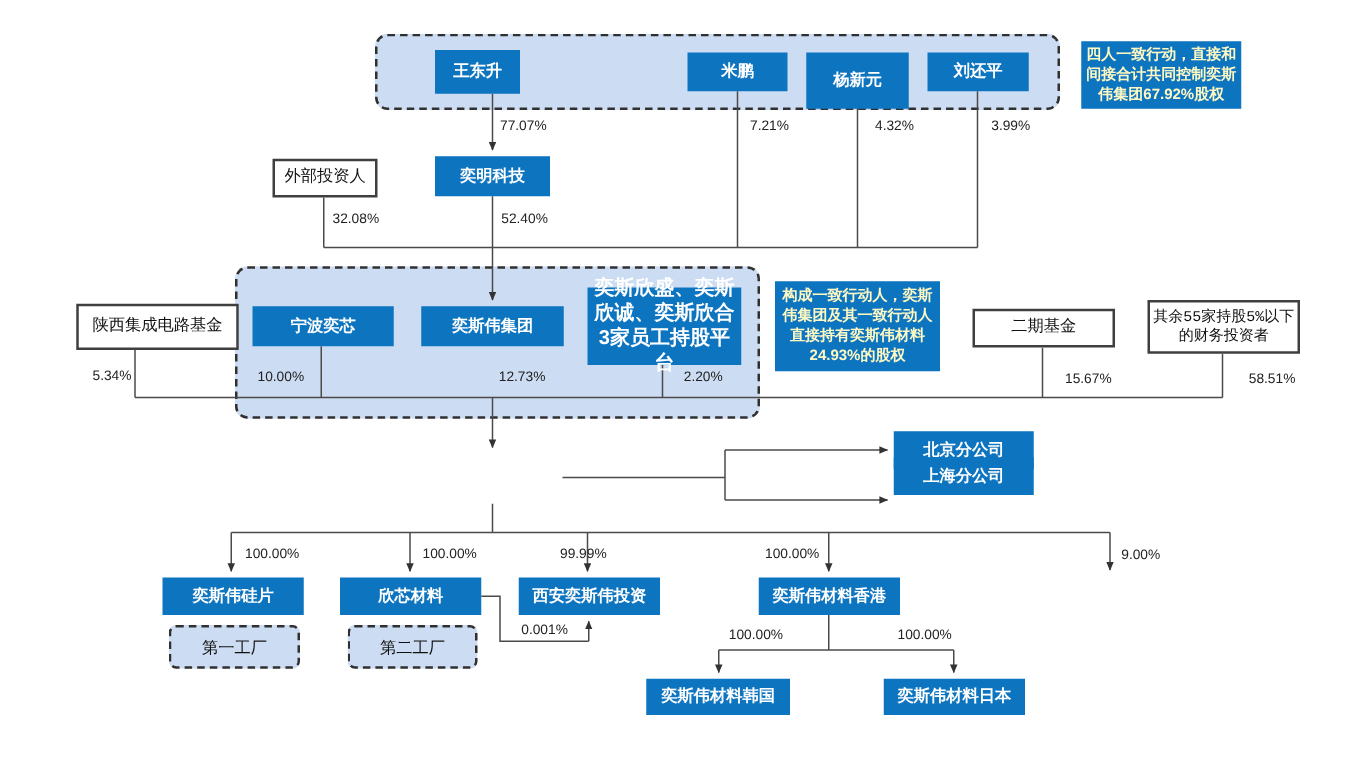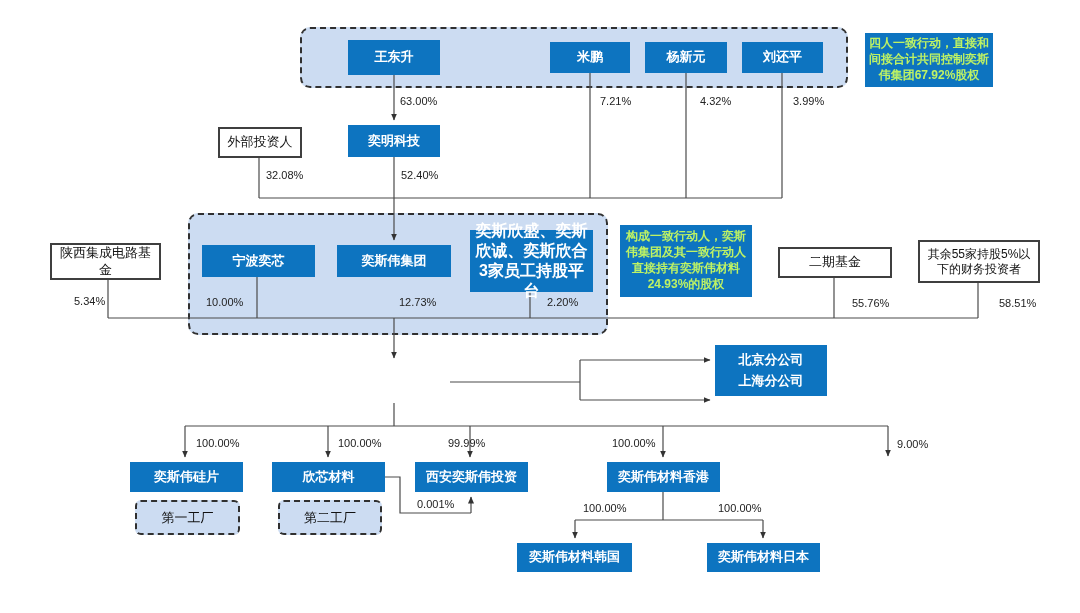--- a/index.html
+++ b/index.html
@@ -6,25 +6,25 @@
   .canvas{position:relative;width:1080px;height:613px;background:#ffffff;
           font-family:"Liberation Sans",sans-serif;overflow:hidden;}
   .grp{position:absolute;background:#ccdcf2;border:2px dashed #303030;border-radius:10px;
        box-sizing:border-box;z-index:0;}
   .wires{position:absolute;left:0;top:0;z-index:1;}
   .bb{position:absolute;background:#0d74c0;color:#ffffff;display:flex;align-items:center;
       justify-content:center;text-align:center;font-weight:bold;font-size:13px;line-height:1.25;
       box-sizing:border-box;z-index:2;}
   .bw{position:absolute;background:#ffffff;border:2px solid #3f3f3f;color:#111111;display:flex;
       align-items:center;justify-content:center;text-align:center;font-size:13px;line-height:1.25;
-      box-sizing:border-box;z-index:2;padding:1px 2px;}
+      box-sizing:border-box;z-index:2;padding:1px 2px;font-family:Liberation Mono, monospace;}
   .bd{position:absolute;background:#ccdcf2;border:2px dashed #303030;border-radius:6px;color:#111111;
       display:flex;align-items:center;justify-content:center;text-align:center;font-size:13px;
       box-sizing:border-box;z-index:2;}
-  .note{position:absolute;background:#0d74c0;color:#bef264;font-weight:bold;font-size:12px;
+  .note{position:absolute;background:#0d74c0;color:#fef9c3;font-weight:bold;font-size:12px;
         line-height:1.32;display:flex;align-items:center;justify-content:center;text-align:center;
         padding:3px 4px;box-sizing:border-box;z-index:2;}
   .esop{font-size:16px;padding:2px 4px;}
   .pct{position:absolute;font-size:11px;color:#222222;white-space:nowrap;z-index:3;}
 </style>
 </head>
 <body>
 
 <div class="canvas">
 
@@ -65,60 +65,60 @@
       <line x1="888" y1="426" x2="888" y2="456" marker-end="url(#arr)"></line>
       <polyline points="385,477 400,477 400,513 471,513"></polyline>
       <line x1="471" y1="513" x2="471" y2="497" marker-end="url(#arr)"></line>
       <line x1="663" y1="492" x2="663" y2="520"></line>
       <line x1="575" y1="520" x2="763" y2="520"></line>
       <line x1="575" y1="520" x2="575" y2="538" marker-end="url(#arr)"></line>
       <line x1="763" y1="520" x2="763" y2="538" marker-end="url(#arr)"></line>
     </g>
   </svg>
 
-  <div class="bb" style="left:348px;top:40px;width:92px;height:35px">王东升</div>
+  <div class="bb" style="left:348px;top:40px;width:68px;height:35px">王东升</div>
   <div class="bb" style="left:550px;top:42px;width:80px;height:31px">米鹏</div>
-  <div class="bb" style="left:645px;top:42px;width:82px;height:31px">杨新元</div>
+  <div class="bb" style="left:645px;top:42px;width:82px;height:45px">杨新元</div>
   <div class="bb" style="left:742px;top:42px;width:81px;height:31px">刘还平</div>
   <div class="note" style="left:865px;top:33px;width:128px;height:54px">四人一致行动，直接和间接合计共同控制奕斯伟集团67.92%股权</div>
 
   <div class="bw" style="left:218px;top:127px;width:84px;height:31px">外部投资人</div>
   <div class="bb" style="left:348px;top:125px;width:92px;height:32px">奕明科技</div>
 
-  <div class="bw" style="left:50px;top:243px;width:111px;height:37px">陕西集成电路基金</div>
+  <div class="bw" style="left:61px;top:243px;width:130px;height:37px">陕西集成电路基金</div>
   <div class="bb" style="left:202px;top:245px;width:113px;height:32px">宁波奕芯</div>
   <div class="bb" style="left:337px;top:245px;width:114px;height:32px">奕斯伟集团</div>
   <div class="bb esop" style="left:470px;top:230px;width:123px;height:62px">奕斯欣盛、奕斯欣诚、奕斯欣合3家员工持股平台</div>
   <div class="note" style="left:620px;top:225px;width:132px;height:72px">构成一致行动人，奕斯伟集团及其一致行动人直接持有奕斯伟材料24.93%的股权</div>
   <div class="bw" style="left:778px;top:247px;width:114px;height:31px">二期基金</div>
   <div class="bw" style="left:918px;top:240px;width:122px;height:43px;font-size:12px">其余55家持股5%以下的财务投资者</div>
 
   <div class="bb" style="left:715px;top:345px;width:112px;height:30px">北京分公司</div>
   <div class="bb" style="left:715px;top:366px;width:112px;height:30px">上海分公司</div>
 
   <div class="bb" style="left:130px;top:462px;width:113px;height:30px">奕斯伟硅片</div>
   <div class="bb" style="left:272px;top:462px;width:113px;height:30px">欣芯材料</div>
   <div class="bb" style="left:415px;top:462px;width:113px;height:30px">西安奕斯伟投资</div>
   <div class="bb" style="left:607px;top:462px;width:113px;height:30px">奕斯伟材料香港</div>
   <div class="bd" style="left:135px;top:500px;width:105px;height:35px">第一工厂</div>
   <div class="bd" style="left:278px;top:500px;width:104px;height:35px">第二工厂</div>
   <div class="bb" style="left:517px;top:543px;width:115px;height:29px">奕斯伟材料韩国</div>
   <div class="bb" style="left:707px;top:543px;width:113px;height:29px">奕斯伟材料日本</div>
 
-  <div class="pct" style="left:400px;top:95px">63.00%</div>
+  <div class="pct" style="left:400px;top:95px">77.07%</div>
   <div class="pct" style="left:600px;top:95px">7.21%</div>
   <div class="pct" style="left:700px;top:95px">4.32%</div>
   <div class="pct" style="left:793px;top:95px">3.99%</div>
   <div class="pct" style="left:266px;top:169px">32.08%</div>
   <div class="pct" style="left:401px;top:169px">52.40%</div>
   <div class="pct" style="left:74px;top:295px">5.34%</div>
   <div class="pct" style="left:206px;top:296px">10.00%</div>
   <div class="pct" style="left:399px;top:296px">12.73%</div>
   <div class="pct" style="left:547px;top:296px">2.20%</div>
-  <div class="pct" style="left:852px;top:297px">55.76%</div>
+  <div class="pct" style="left:852px;top:297px">15.67%</div>
   <div class="pct" style="left:999px;top:297px">58.51%</div>
   <div class="pct" style="left:196px;top:437px">100.00%</div>
   <div class="pct" style="left:338px;top:437px">100.00%</div>
   <div class="pct" style="left:448px;top:437px">99.99%</div>
   <div class="pct" style="left:612px;top:437px">100.00%</div>
   <div class="pct" style="left:897px;top:438px">9.00%</div>
   <div class="pct" style="left:417px;top:498px">0.001%</div>
   <div class="pct" style="left:583px;top:502px">100.00%</div>
   <div class="pct" style="left:718px;top:502px">100.00%</div>
 

